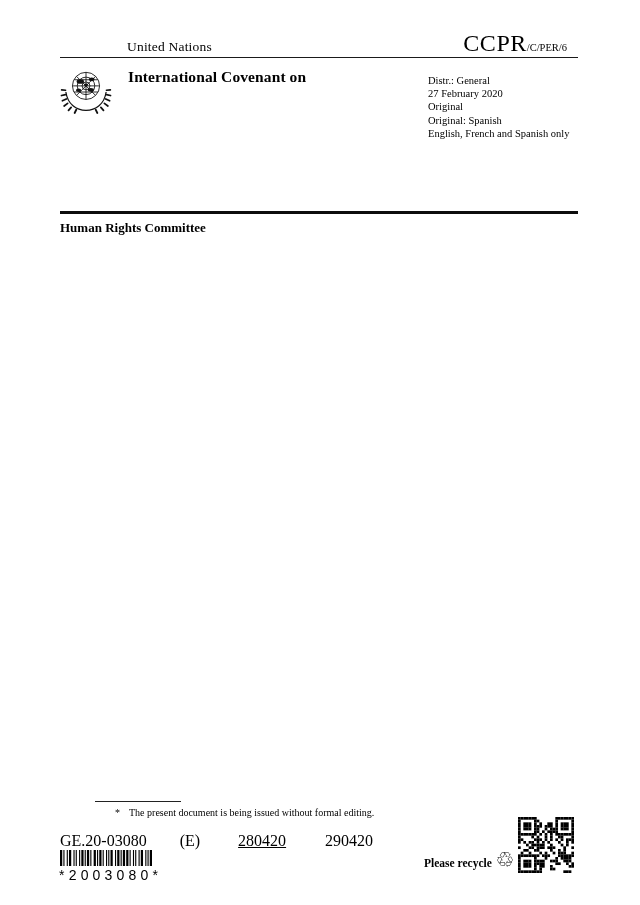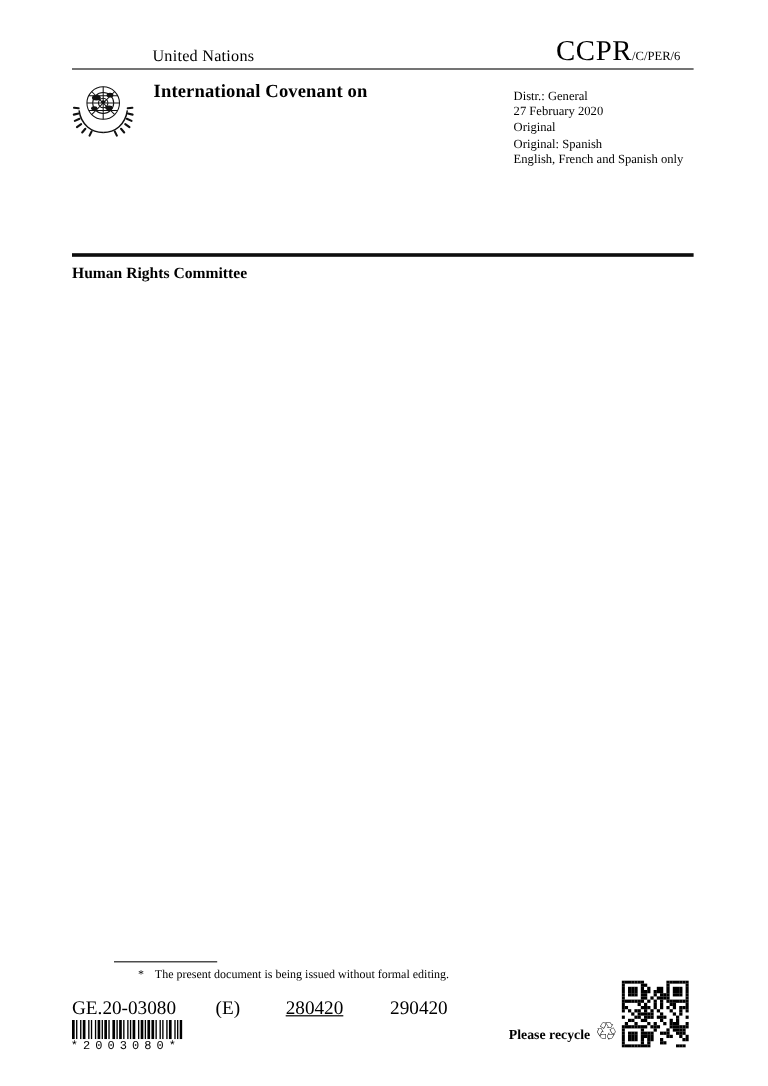--- a/index.html
+++ b/index.html
@@ -99,22 +99,22 @@
     gap: 24px;
   }
   .ge-line .ge { margin-right: 9px; }
   .ge-line .lang { margin-right: 14px; }
   .ge-line .d1 { margin-right: 15px; text-decoration: underline; }
 
   .barcode { left: 60px; top: 850px; width: 92px; height: 16px; }
   .barcode-label {
     left: 59px; top: 867px;
     width: 100px;
-    font-family: Liberation Mono, monospace;
-    font-size: 10px;
+    font-family: Liberation Sans, sans-serif;
+    font-size: 14px;
     letter-spacing: 4.2px;
     white-space: nowrap;
   }
 
   .recycle-note {
     left: 424px; top: 849px;
     display: flex;
     align-items: center;
   }
   .recycle-note .label {

